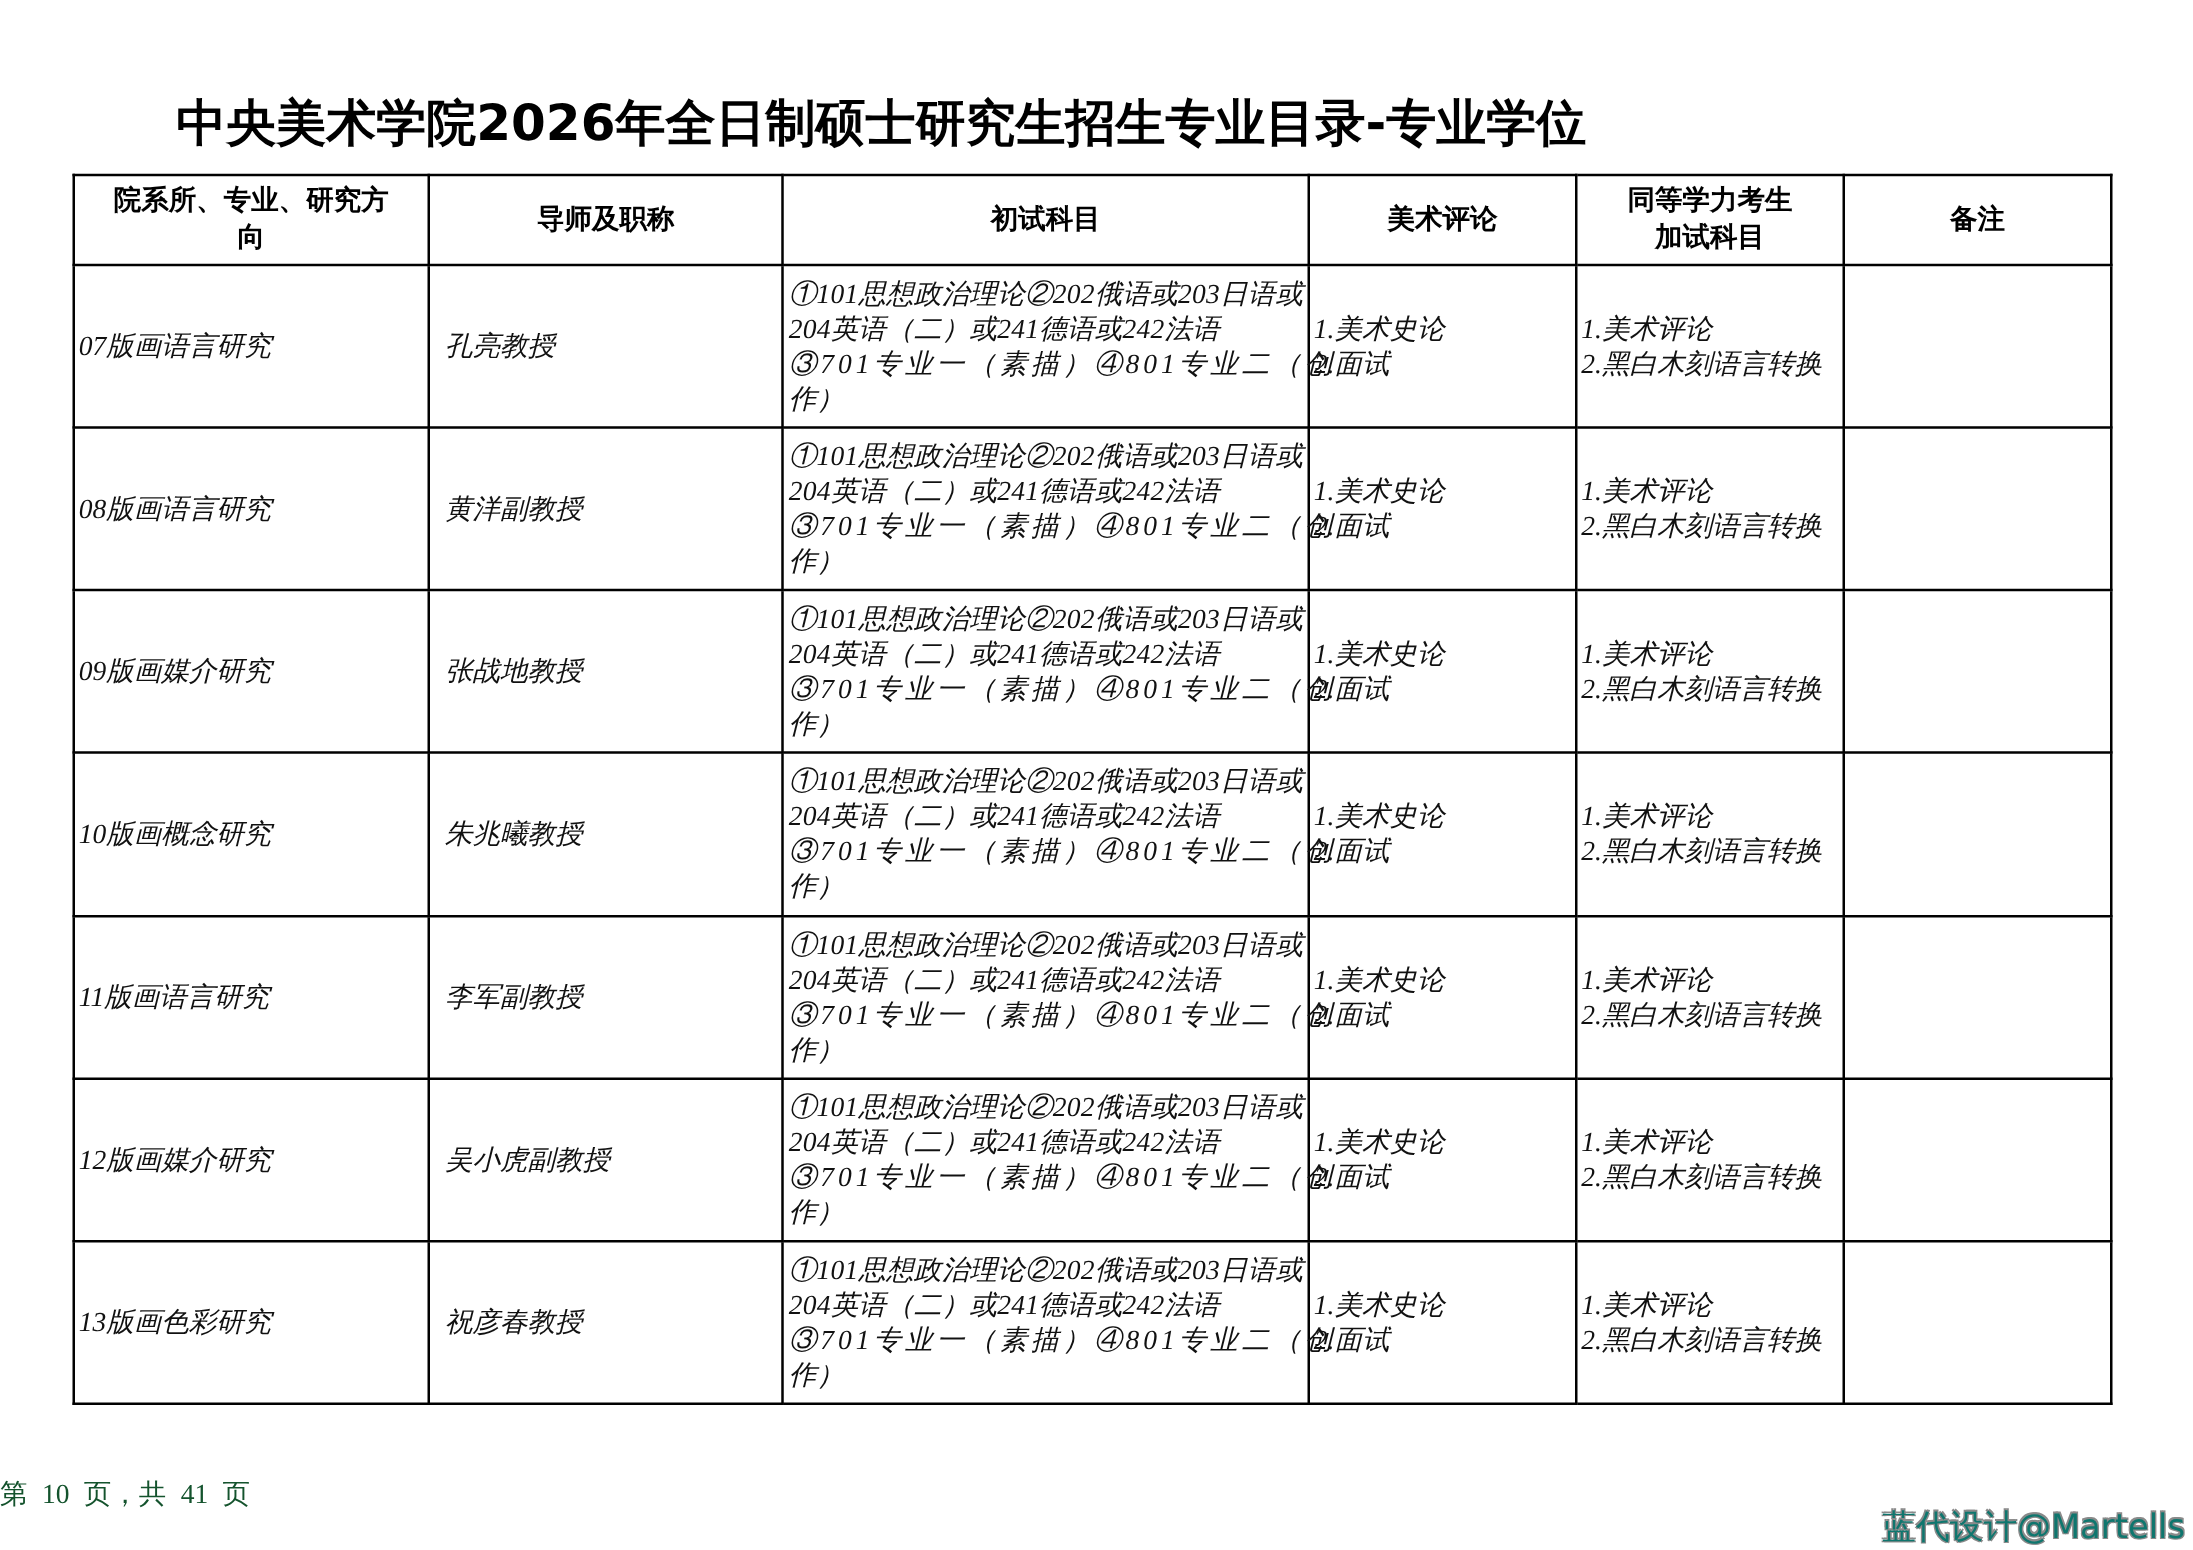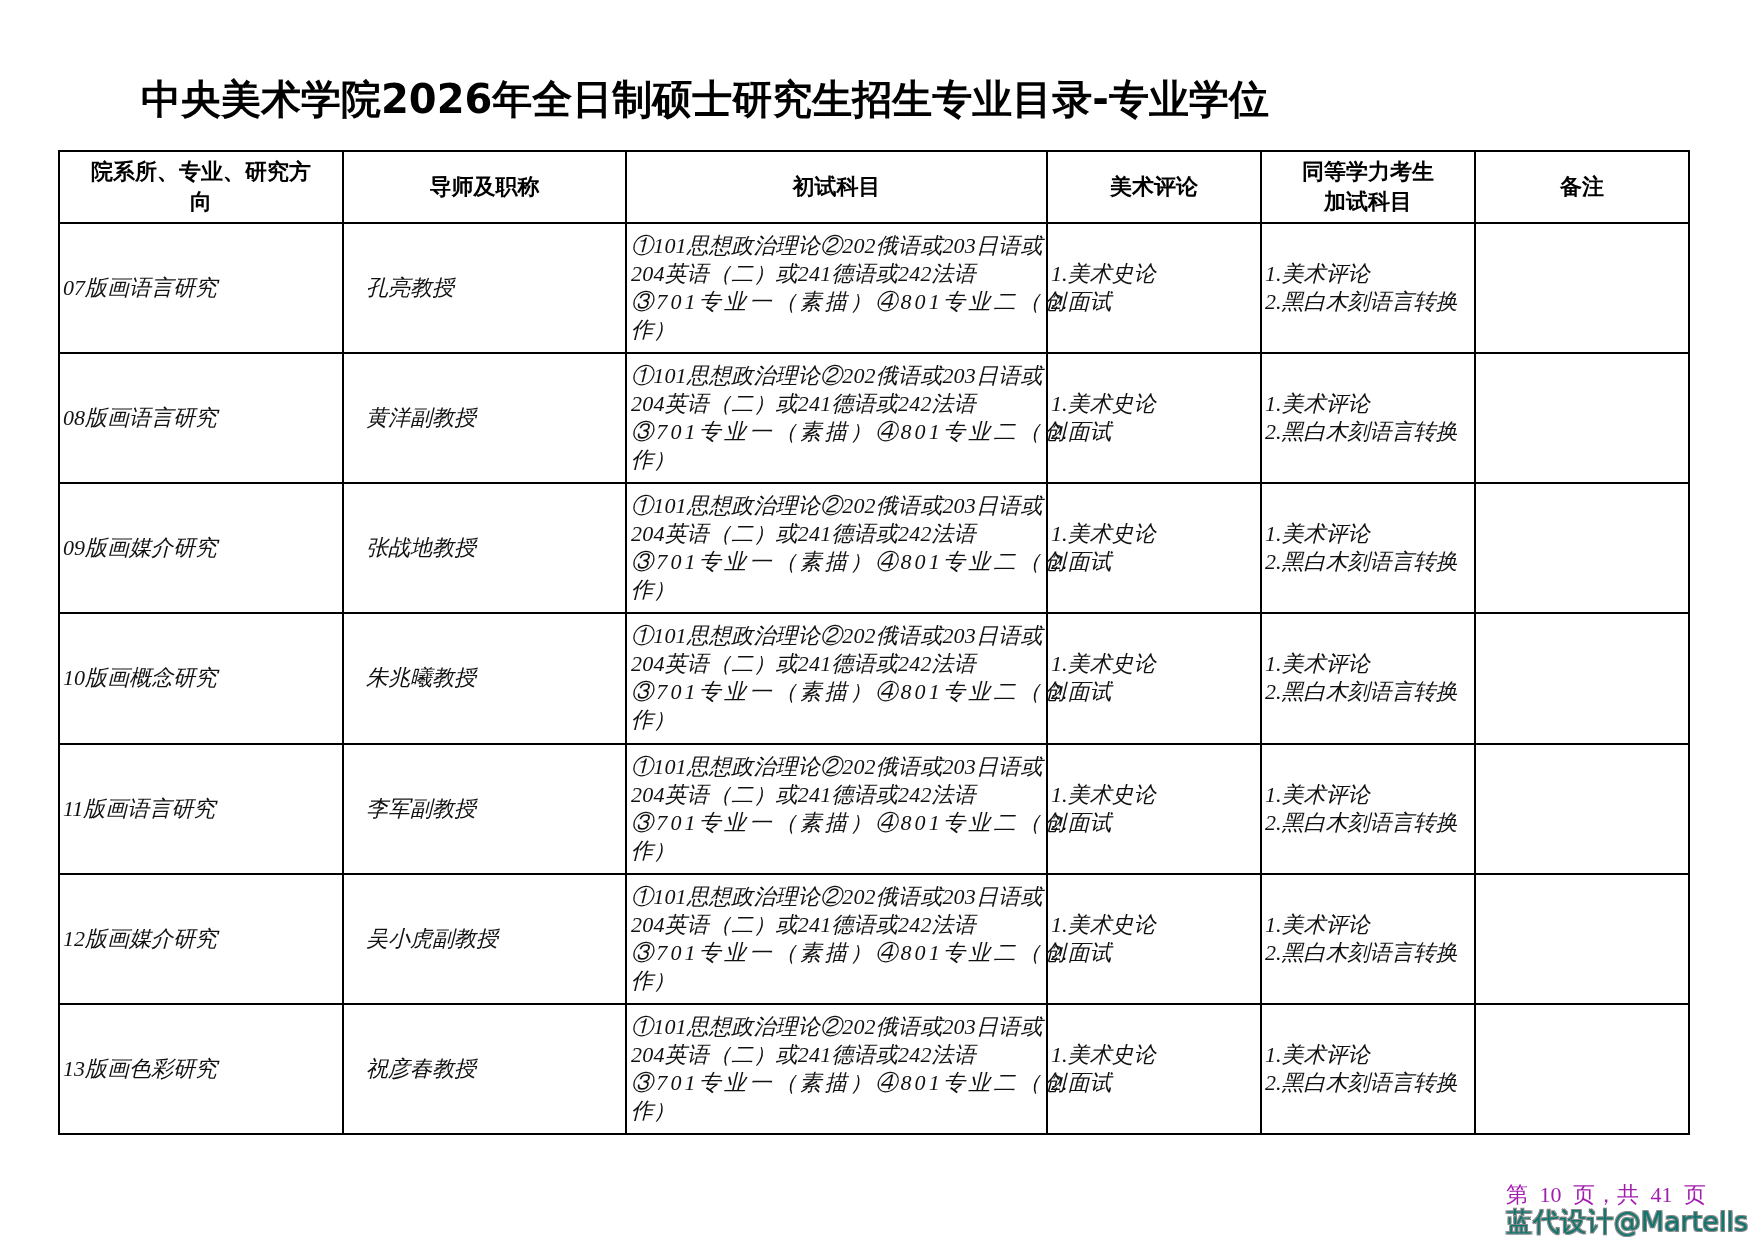--- a/index.html
+++ b/index.html
@@ -24,21 +24,21 @@
       font-family: "DejaVu Sans", "Liberation Sans", sans-serif;
       font-weight: bold;
       font-size: 40px;
       line-height: 50px;
       letter-spacing: 0px;
       color: #000000;
     }
     table.catalog {
       position: absolute;
       left: 58px;
-      top: 150px;
+      top: 139px;
       width: 1630px;
       height: 985px;
       border-collapse: collapse;
       table-layout: fixed;
     }
     table.catalog th,
     table.catalog td {
       border: 2.5px solid #000000;
       padding: 0;
       vertical-align: middle;
@@ -57,39 +57,39 @@
       font-size: 22px;
       line-height: 28px;
       text-align: left;
     }
     .cell-text {
       display: block;
       padding: 0 2px;
       font-style: italic;
     }
     .cell-name { padding-left: 3px; }
-    .cell-mentor { padding-left: 22px; }
+    .cell-mentor { padding-left: 12px; }
     .cell-exam {
       padding: 0 2px 0 4px;
       letter-spacing: 0.2px;
     }
     .cell-list { padding-left: 3px; }
     .line { display: block; white-space: nowrap; }
     .line.justify-line {
       letter-spacing: 3.2px;
     }
     .footer-page {
       position: absolute;
       left: 0;
       top: 1181px;
       width: 1706px;
-      text-align: right;
+      text-align: left;
       font-size: 22px;
       line-height: 28px;
-      color: #a21caf;
+      color: #14532d;
       word-spacing: 6px;
     }
     .watermark {
       position: absolute;
       right: 6px;
       top: 1208px;
       font-family: "DejaVu Sans", "Liberation Sans", sans-serif;
       font-size: 27px;
       line-height: 28px;
       color: #0f766e;

